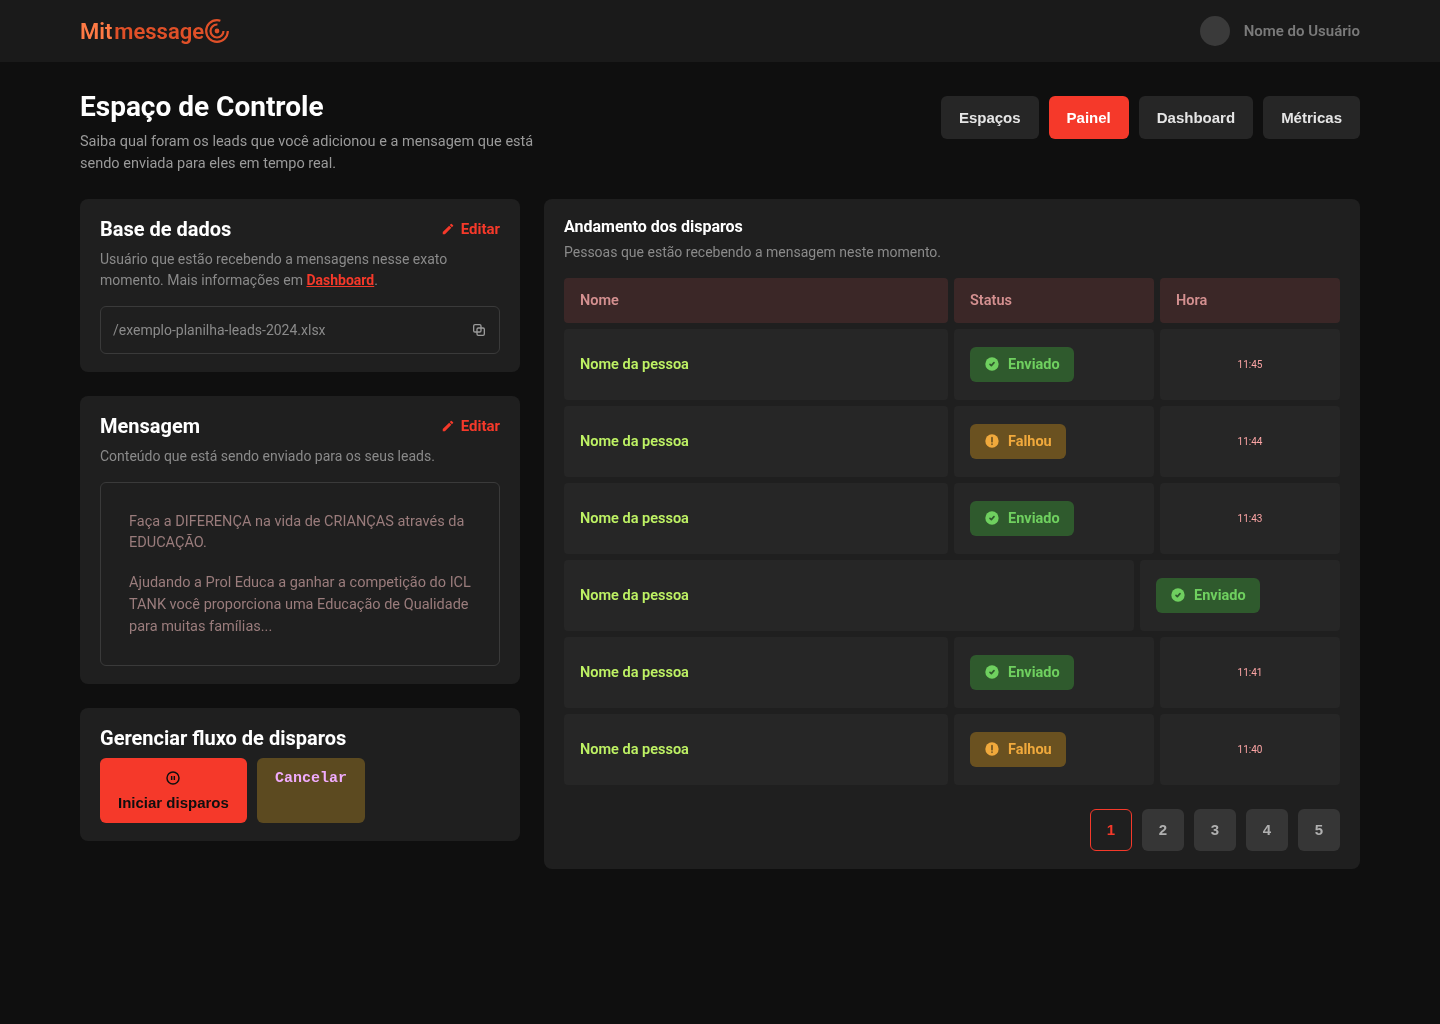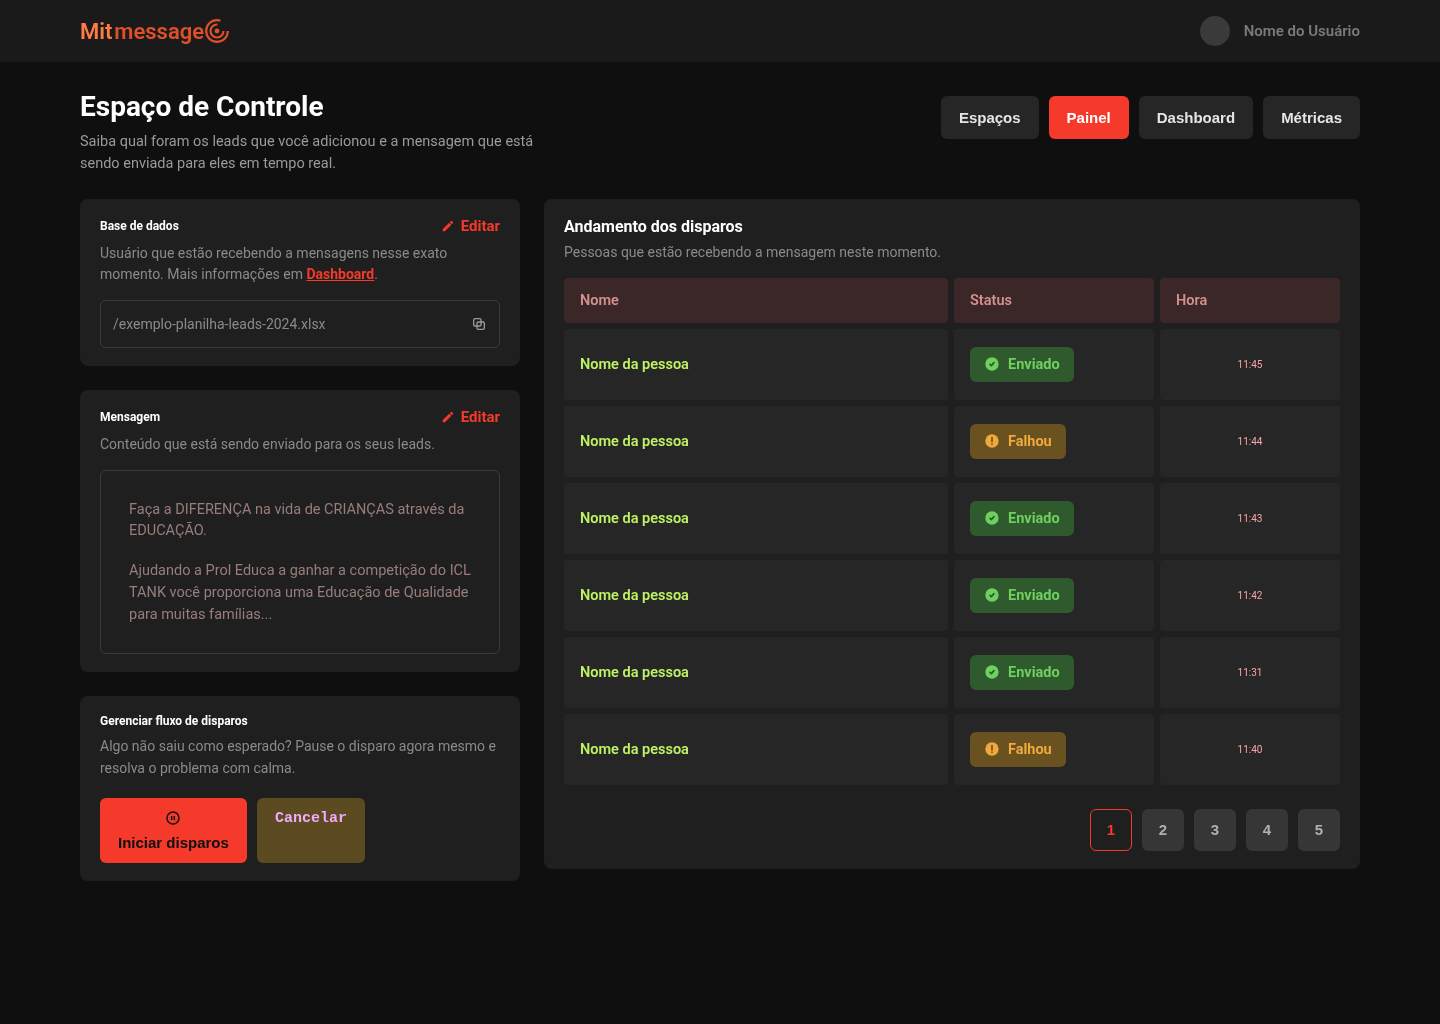--- a/index.html
+++ b/index.html
@@ -26,21 +26,21 @@
   .tab { background: #262626; border: none; padding: 13px 18px; border-radius: 6px; color: #e5e5e5; font-size: 15px; font-weight: 700; cursor: pointer; }
   .tab.active { background: #f5392a; color: #fff; }
 
   
   .cols { display: flex; gap: 24px; align-items: flex-start; }
   .left { width: 440px; display: flex; flex-direction: column; gap: 24px; }
   .right { flex: 1; }
 
   .card { background: #1f1f1f; border-radius: 8px; padding: 18px 20px; }
   .card-head { display: flex; justify-content: space-between; align-items: center; margin-bottom: 8px; }
-  .card-title { font-size: 12px; font-weight: 700; color: #fff; }
+  .card-title { font-size: 20px; font-weight: 700; color: #fff; }
   .edit-link { display: flex; align-items: center; gap: 6px; color: #f5392a; font-size: 15px; font-weight: 700; cursor: pointer; }
   .edit-link svg { width: 14px; height: 14px; }
   .card-desc { font-size: 14px; color: #8a8a8a; line-height: 1.55; margin-bottom: 14px; }
   .card-desc a { color: #f5392a; font-weight: 700; text-decoration: underline; cursor: pointer; }
 
   .file-row { display: flex; align-items: center; justify-content: space-between; border: 1px solid #3a3a3a; border-radius: 6px; padding: 15px 12px; }
   .file-name { color: #8a8a8a; font-size: 14px; }
   .copy-icon { width: 16px; height: 16px; color: #9a9a9a; cursor: pointer; }
 
   .msg-box { border: 1px solid #3a3a3a; border-radius: 6px; padding: 28px; }
@@ -150,21 +150,20 @@
         <div class="msg-box">
           <p>Faça a DIFERENÇA na vida de CRIANÇAS através da EDUCAÇÃO.</p>
           <p>Ajudando a Prol Educa a ganhar a competição do ICL TANK você proporciona uma Educação de Qualidade para muitas famílias...</p>
         </div>
       </div>
 
       <div class="card">
         <div class="card-head">
           <span class="card-title">Gerenciar fluxo de disparos</span>
         </div>
-        <p class="flow-desc">Algo não saiu como esperado? Pause o disparo agora mesmo e resolva o problema com calma.</p>
         <div class="btn-row">
           <button class="btn btn-start">
             <svg viewBox="0 0 24 24" fill="none" stroke="currentColor" stroke-width="2.2">
               <circle cx="12" cy="12" r="9"></circle>
                 <path d="M10 9v6M14 9v6"></path>
             </svg>
             <span>Iniciar disparos</span>
           </button>
           <button class="btn btn-cancel">Cancelar</button>
         </div>
@@ -226,34 +225,33 @@
               <div class="td name">Nome da pessoa</div>
               <div class="td status">
                 <span class="badge sent">
                   <svg viewBox="0 0 24 24" fill="currentColor">
                     <circle cx="12" cy="12" r="10"></circle>
                     <path d="M9 12.5l2 2 4-4.5" stroke="#2f5a2d" stroke-width="2.5" fill="none" stroke-linecap="round" stroke-linejoin="round"></path>
                   </svg>
                   <span>Enviado</span>
                 </span>
               </div>
-              <div class="td time">11:42</div>
-            </div>
-            <div class="trow">
-              <div class="td name">Nome da pessoa</div>
-              <div class="td status">
-                <span class="badge sent">
-                  <svg viewBox="0 0 24 24" fill="currentColor">
-                    <circle cx="12" cy="12" r="10"></circle>
-                    <path d="M9 12.5l2 2 4-4.5" stroke="#2f5a2d" stroke-width="2.5" fill="none" stroke-linecap="round" stroke-linejoin="round"></path>
-                  </svg>
-                  <span>Enviado</span>
-                </span>
-              </div>
-              <div class="td time">11:31</div>
+            </div>
+            <div class="trow">
+              <div class="td name">Nome da pessoa</div>
+              <div class="td status">
+                <span class="badge sent">
+                  <svg viewBox="0 0 24 24" fill="currentColor">
+                    <circle cx="12" cy="12" r="10"></circle>
+                    <path d="M9 12.5l2 2 4-4.5" stroke="#2f5a2d" stroke-width="2.5" fill="none" stroke-linecap="round" stroke-linejoin="round"></path>
+                  </svg>
+                  <span>Enviado</span>
+                </span>
+              </div>
+              <div class="td time">11:41</div>
             </div>
             <div class="trow">
               <div class="td name">Nome da pessoa</div>
               <div class="td status">
                 <span class="badge failed">
                   <svg viewBox="0 0 24 24" fill="currentColor">
                     <circle cx="12" cy="12" r="10"></circle>
                     <path d="M12 7v6M12 16.5v.5" stroke="#6a5120" stroke-width="2.5" stroke-linecap="round"></path>
                   </svg>
                   <span>Falhou</span>

